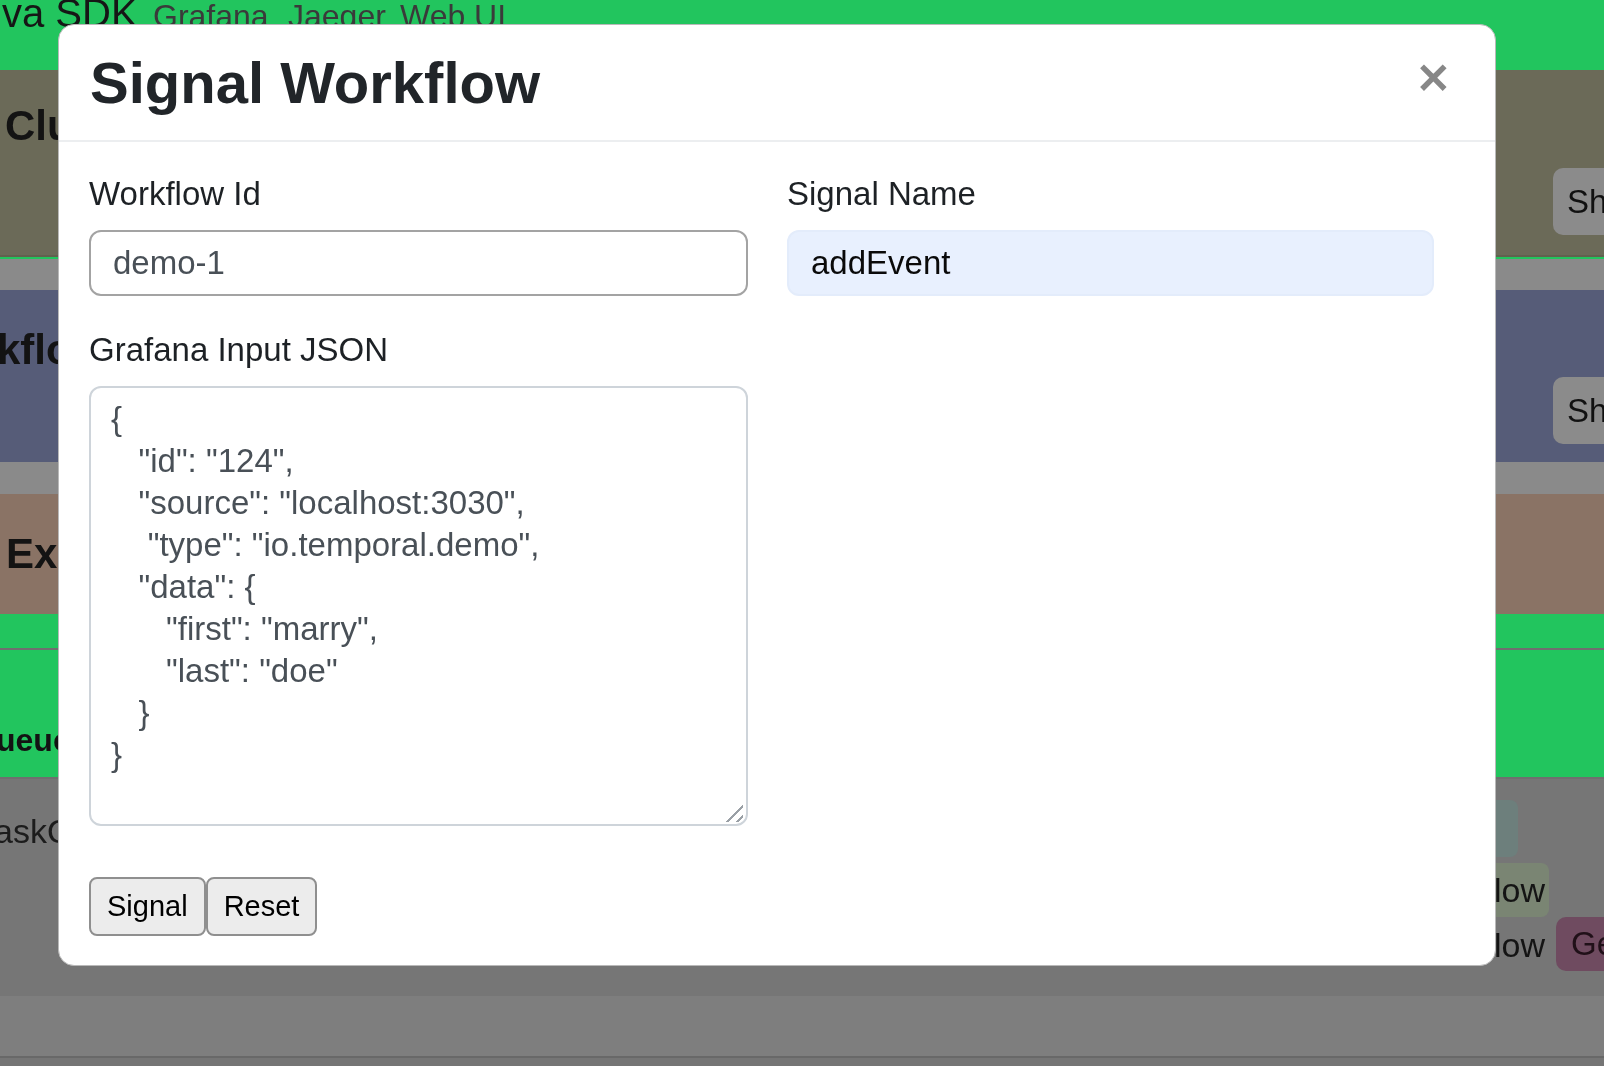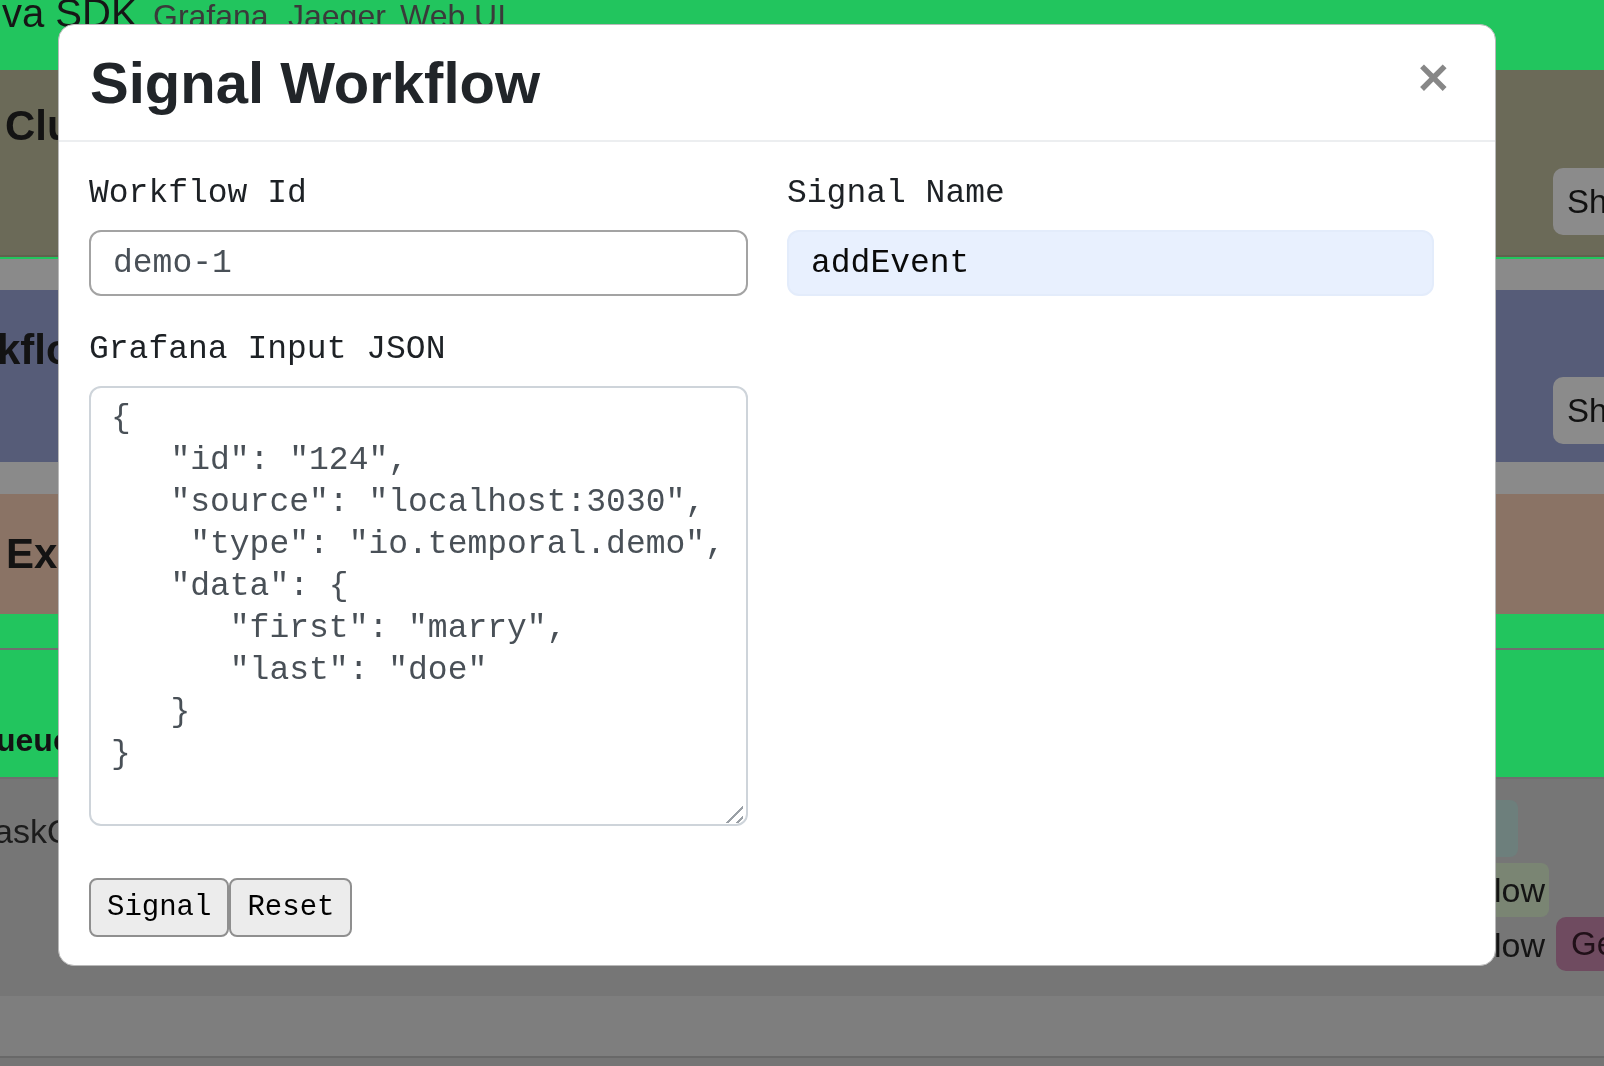--- a/index.html
+++ b/index.html
@@ -48,21 +48,21 @@
   .modal-header {
     display:flex; align-items:flex-start;
     padding:32px 44px 0 31px; height:117px;
     border-bottom:2px solid #eceef0;
   }
   .modal-title { font-size:58px; line-height:52px; font-weight:bold; color:#212529; }
   .modal-close {
     margin-left:auto; background:none; border:none; cursor:pointer;
     font-size:42px; line-height:44px; font-weight:bold; color:#878787; padding:0;
   }
-  .modal-body { padding:30px 12px 0 30px;font-family:Liberation Mono, monospace; }
+  .modal-body { padding:30px 12px 0 30px; }
   .form-grid {
     display:grid; grid-template-columns:659px 647px;
     column-gap:39px; row-gap:32px; align-items:start;
   }
   .field-label { display:block; font-size:33px; line-height:44px; color:#1d2125; margin-bottom:14px; }
   .text-input {
     width:100%; height:66px; font-family:inherit; font-size:33px; color:#495057;
     background:#fff; border:2px solid #a3a3a3; border-radius:12px; padding:0 22px; outline:none;
   }
   .autofill { background:#e8f0fe; border-color:#e3ecfb; color:#0a0a0a; }

